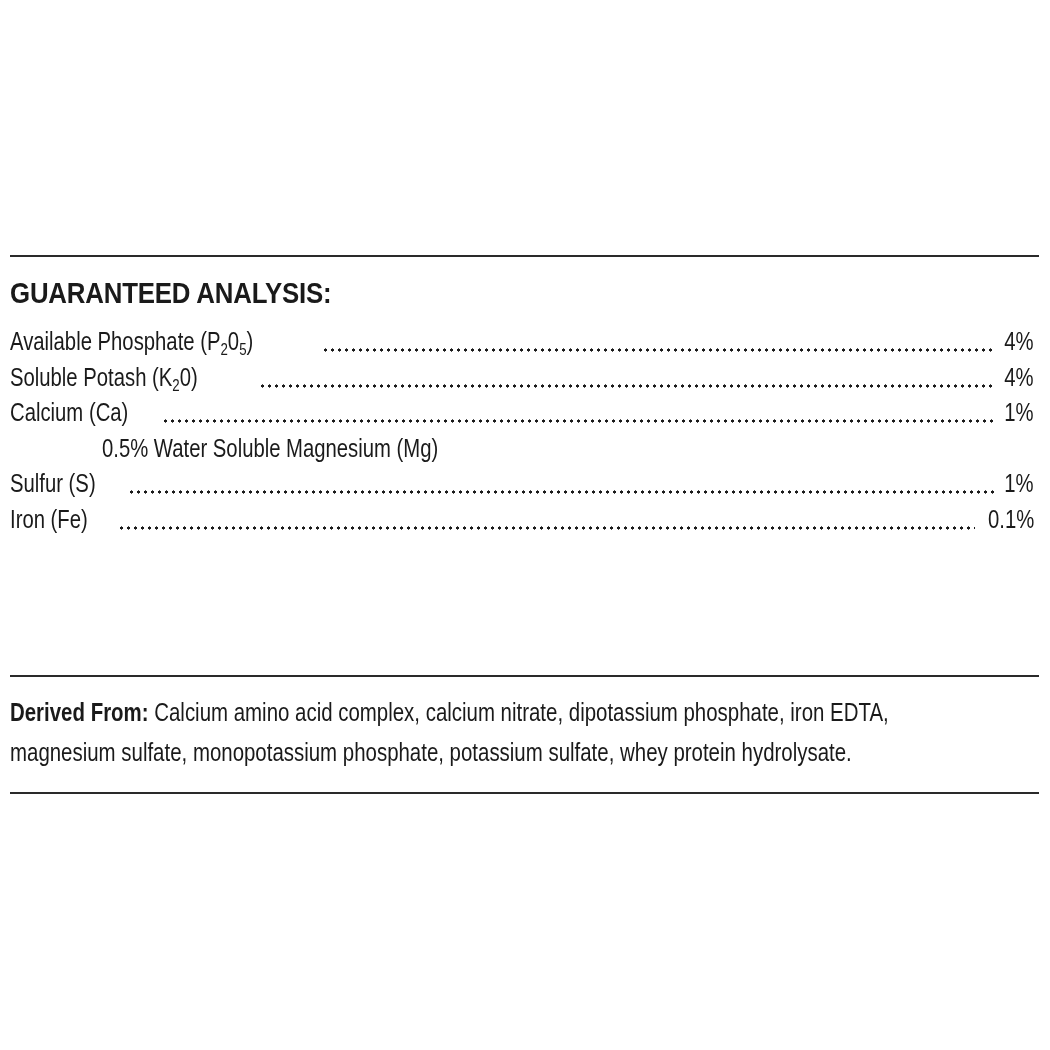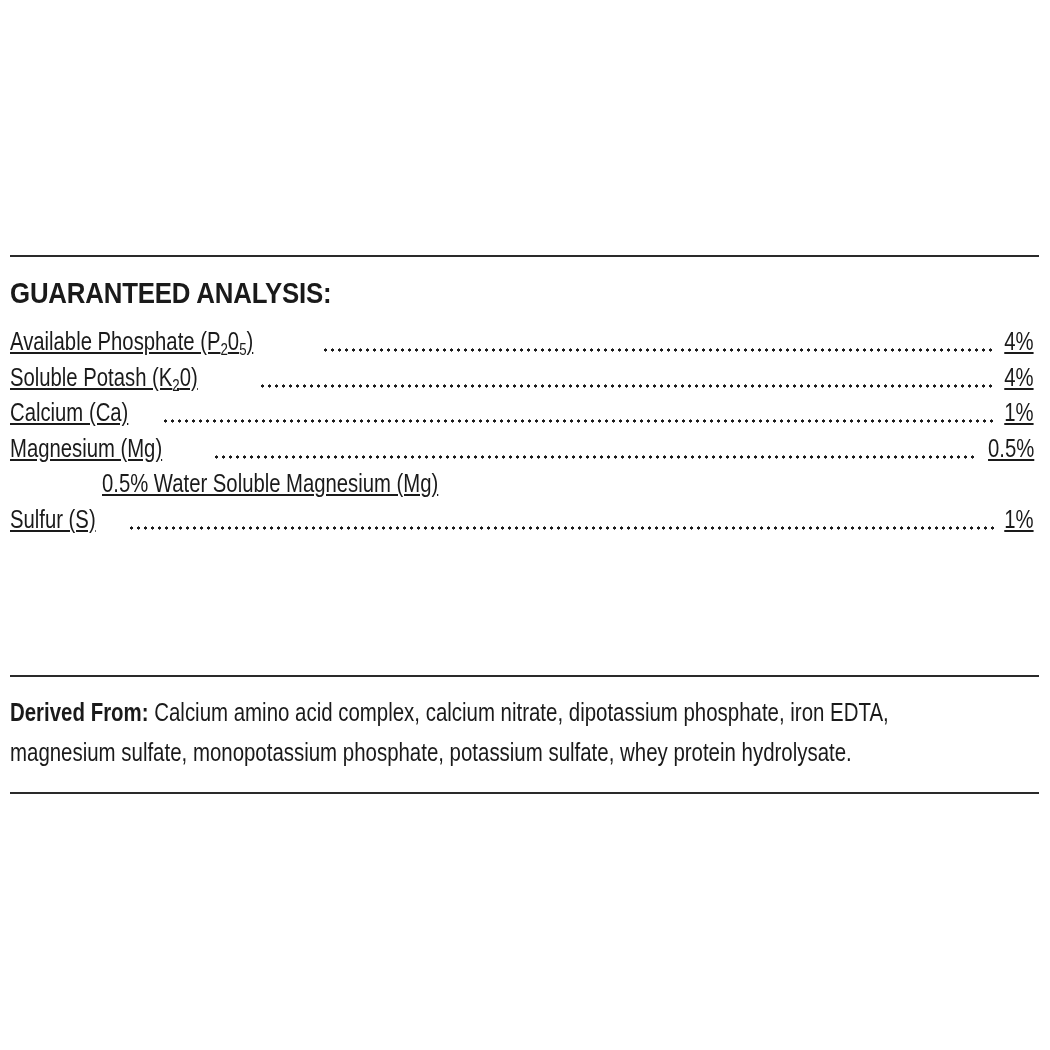--- a/index.html
+++ b/index.html
@@ -42,21 +42,20 @@
       top: 324px;
       width: 1024px;
     }
     .row {
       display: flex;
       align-items: flex-start;
       height: 35.5px;
       font-size: 26px;
       line-height: 35px;
       white-space: nowrap;
-      text-decoration: underline;
     }
     .row .name {
       flex: 0 0 auto;
       display: inline-block;
       transform: scaleX(0.78);
       transform-origin: left center;
     }
     .row .dots {
       flex: 1 1 auto;
       overflow: hidden;
@@ -120,32 +119,32 @@
   <div class="row">
     <span class="name"><span>Soluble Potash (K</span><sub>2</sub><span>0)</span></span>
     <span class="dots" style="margin-left:8px"></span>
     <span class="val">4%</span>
   </div>
   <div class="row">
     <span class="name">Calcium (Ca)</span>
     <span class="dots"></span>
     <span class="val">1%</span>
   </div>
-  <div class="row">
-    <span class="name">Magnesium (Mg)</span>
-    <span class="dots" style="margin-left:8px"></span>
-    <span class="val">0.5%</span>
-  </div>
   <div class="row sub">
     <span class="name">0.5% Water Soluble Magnesium (Mg)</span>
   </div>
   <div class="row">
     <span class="name">Sulfur (S)</span>
     <span class="dots" style="margin-left:8px"></span>
     <span class="val">1%</span>
+  </div>
+  <div class="row">
+    <span class="name">Iron (Fe)</span>
+    <span class="dots" style="margin-left:8px"></span>
+    <span class="val">0.1%</span>
   </div>
 </div>
 
 <div class="rule mid"></div>
 
 <div class="derived">
   <span class="lead">Derived From:</span><span> Calcium amino acid complex, calcium nitrate, dipotassium phosphate, iron EDTA,</span><br>
   <span>magnesium sulfate, monopotassium phosphate, potassium sulfate, whey protein hydrolysate.</span>
 </div>
 

